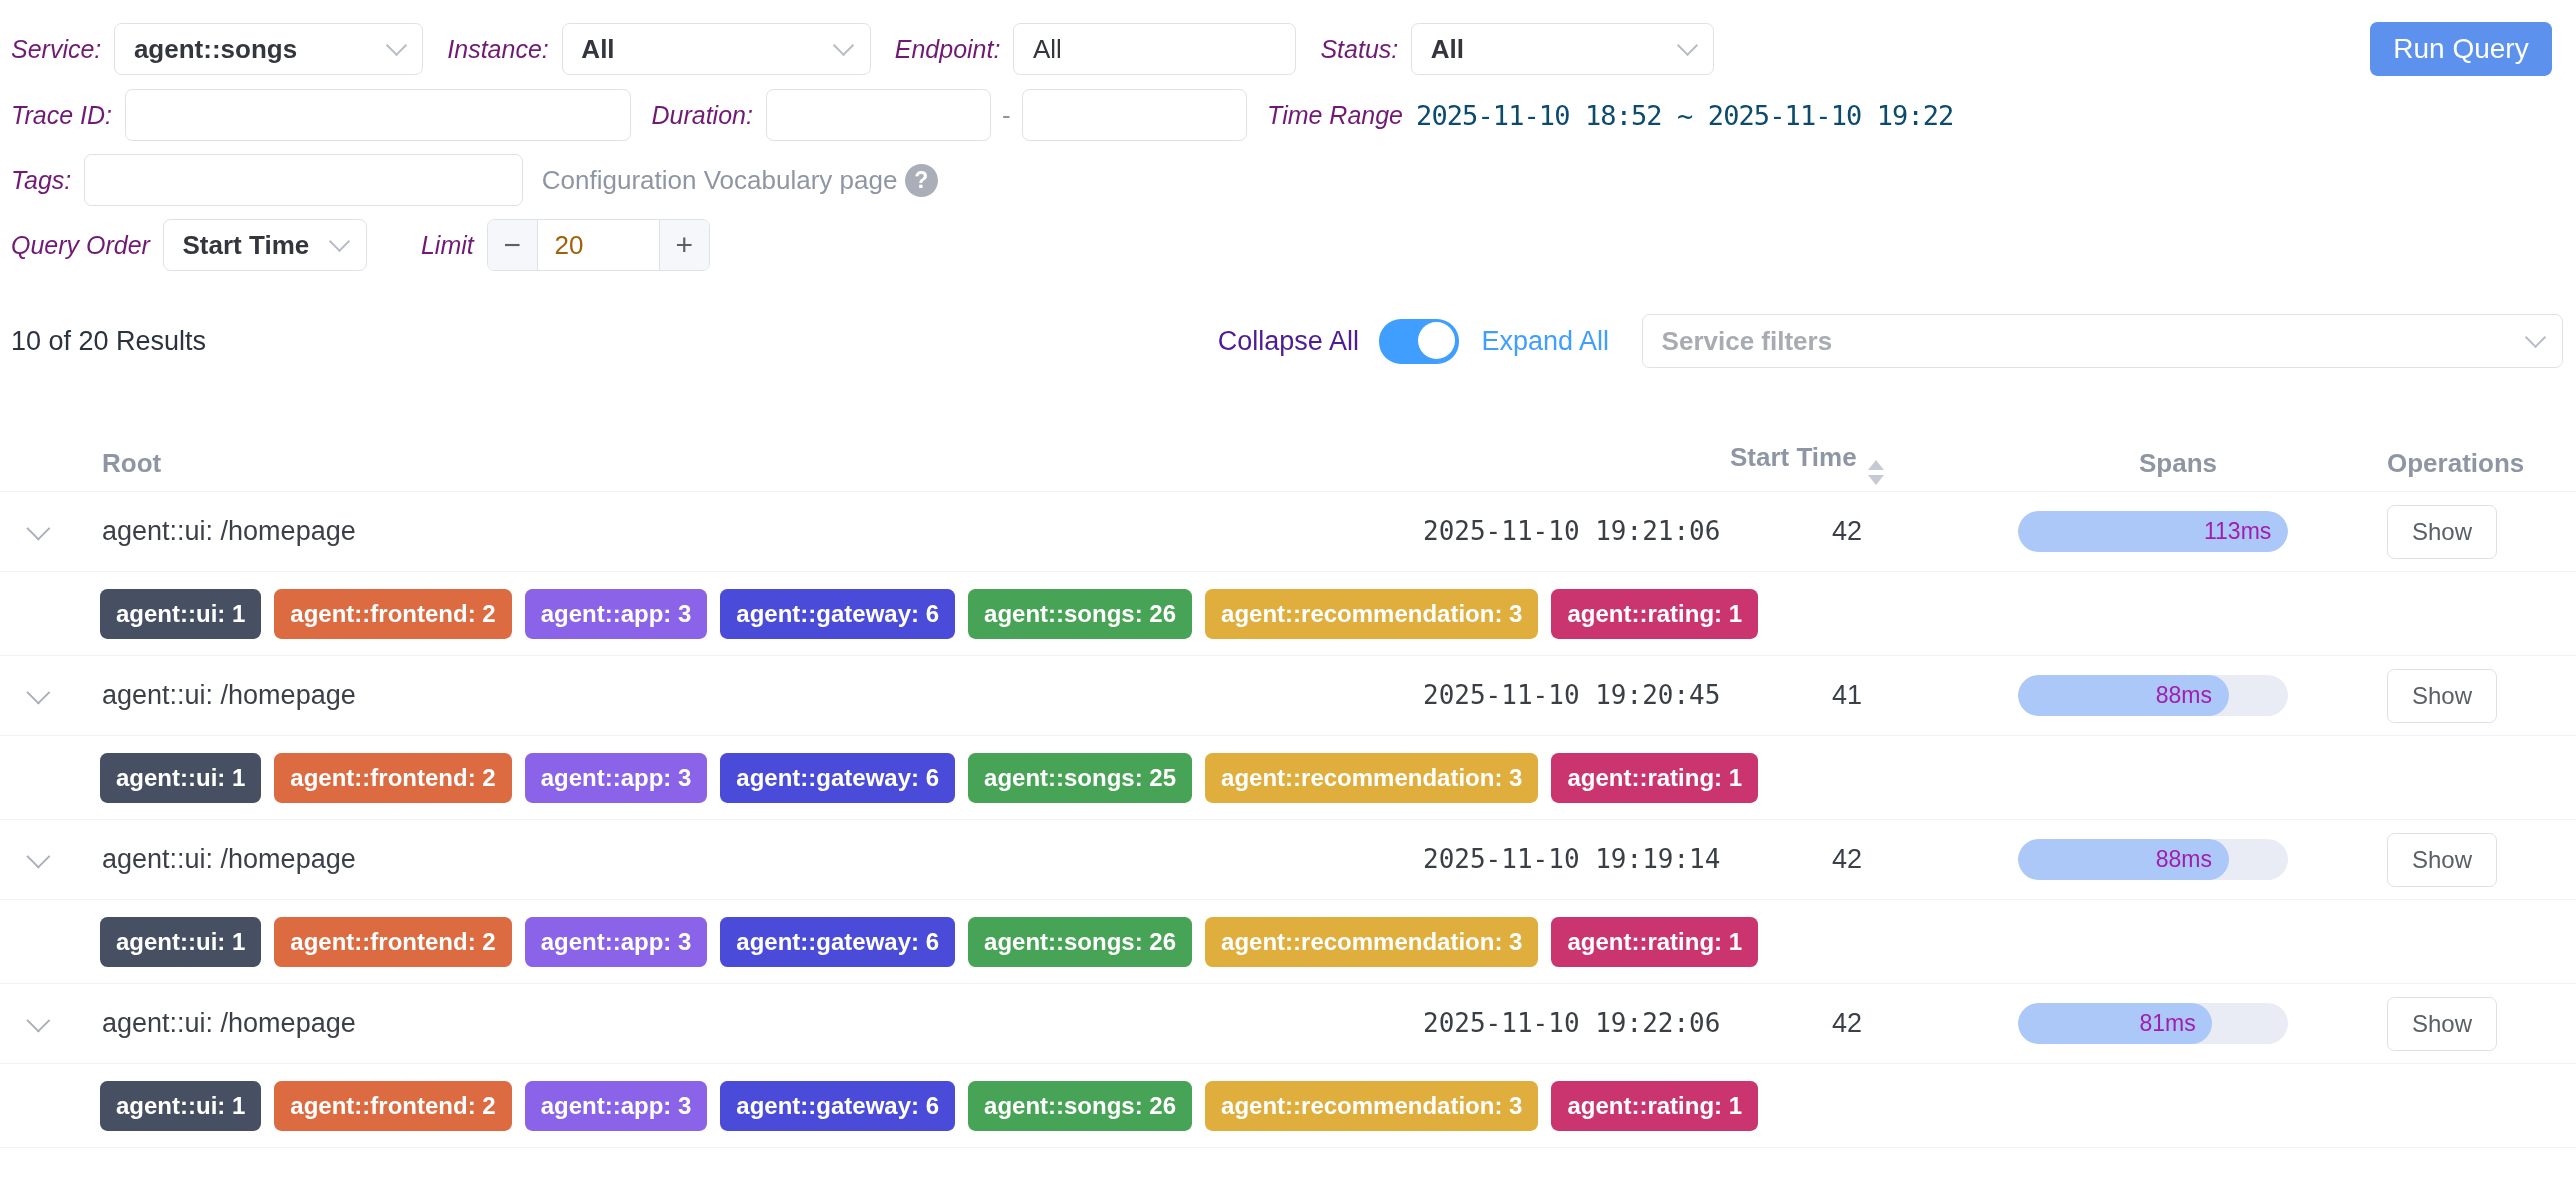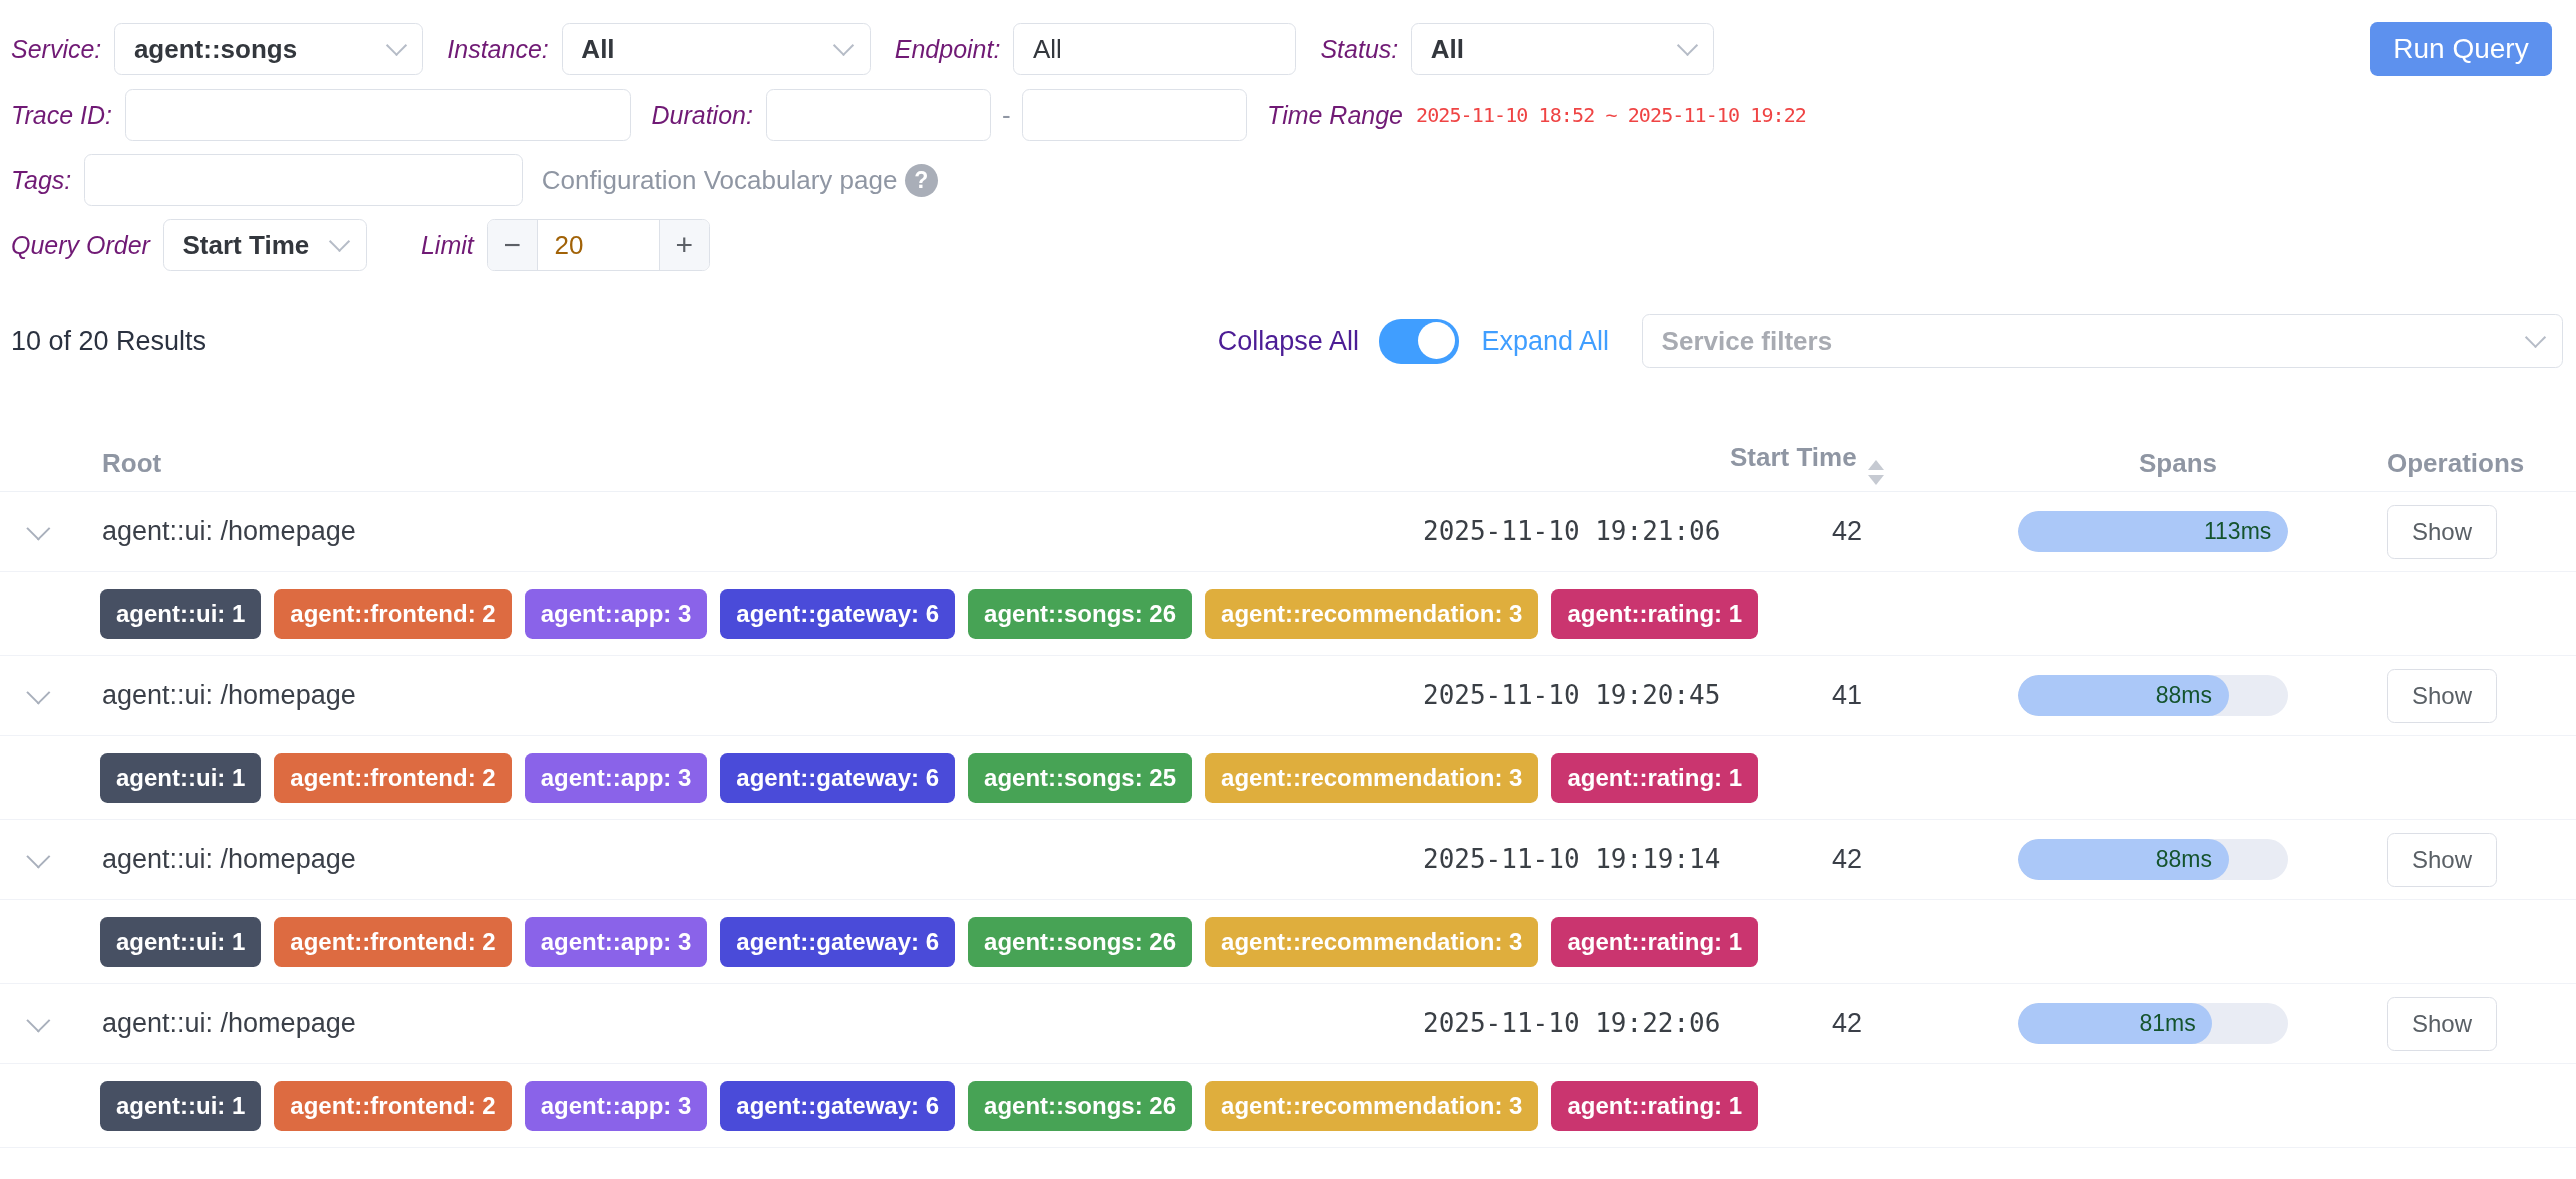--- a/index.html
+++ b/index.html
@@ -32,21 +32,21 @@
   .w-order { width:204px; }
   input.raw { border:none; outline:none; width:100%; font-size:26px; color:#33373d; font-family:"Liberation Sans",sans-serif; background:transparent; }
   .dash { color:#8f96a3; margin:0 11px; }
   .run-btn {
     margin-left:auto; margin-right:11px; width:182px; height:54px;
     background:#5d91ee; color:#fff; border:none; border-radius:7.4px;
     font-size:28px; font-family:"Liberation Sans",sans-serif; cursor:pointer;
     display:flex; align-items:center; justify-content:center;
   }
   .mono { font-family:"DejaVu Sans Mono", monospace; }
-  .tr-value { font-size:20px; color:#ef4444; letter-spacing:-0.9px;text-align:right; }
+  .tr-value { font-size:27px; color:#0c4a6e; letter-spacing:-0.9px;text-align:right; }
   .vocab { color:#8f96a3; font-size:26px; }
   .q-icon {
     display:inline-flex; width:33px; height:33px; border-radius:50%;
     background:#a9aeb8; color:#fff; font-size:23px; font-weight:bold;
     align-items:center; justify-content:center; margin-left:7.4px; cursor:pointer; vertical-align:middle;
   }
   .stepper { display:flex; width:223px; height:52px; border:1.9px solid #dde1e8; border-radius:7.4px; overflow:hidden; background:#fff; }
   .step-btn { width:50px; flex:none; background:#f5f7fa; display:flex; align-items:center; justify-content:center; font-size:30px; color:#5c6066; cursor:pointer; }
   .step-minus { border-right:1.9px solid #dde1e8; }
   .step-plus { border-left:1.9px solid #dde1e8; }
@@ -73,21 +73,21 @@
   .tri { width:0; height:0; border-left:8.4px solid transparent; border-right:8.4px solid transparent; }
   .tri-up { border-bottom:10.2px solid #c6cad2; margin-bottom:4.6px; }
   .tri-down { border-top:10.2px solid #c6cad2; }
   .tri-active { border-top-color:#5b8ff5; }
 
   .trow { position:relative; display:flex; align-items:center; height:80px; border-bottom:1.9px solid #f0f2f7; font-size:27px; color:#3a3f48; }
   .row-chevron { position:absolute; left:30px; top:50%; width:16.7px; height:16.7px; margin-top:-12px;
     border-right:2.8px solid #a9b0bc; border-bottom:2.8px solid #a9b0bc; transform:rotate(45deg); cursor:pointer; }
   .ts { font-size:26px; color:#3a3f45; }
   .dur-bar { position:relative; width:270px; height:41px; border-radius:20.5px; background:#e9ecf4; overflow:hidden; }
-  .dur-fill { height:100%; background:#abc8f8; border-radius:20.5px; text-align:right; line-height:41px; padding-right:16.7px; font-size:23px; color:#14532d; white-space:nowrap; }
+  .dur-fill { height:100%; background:#abc8f8; border-radius:20.5px; text-align:right; line-height:41px; padding-right:16.7px; font-size:23px; color:#a21caf; white-space:nowrap; }
   .show-btn { width:110px; height:54px; background:#fff; border:1.9px solid #dcdfe6; border-radius:7.4px; color:#5a6066; font-size:24px; font-family:"Liberation Sans",sans-serif; cursor:pointer; }
   .brow { display:flex; align-items:center; height:84px; border-bottom:1.9px solid #f0f2f7; padding-left:100px; gap:13px; }
   .badge { height:50px; display:inline-flex; align-items:center; padding:0 16px; border-radius:7.4px; color:#fff; font-size:24px; font-weight:bold; white-space:nowrap; }
 </style>
 </head>
 <body>
 
 <div class="filters">
 
   <div class="frow">

